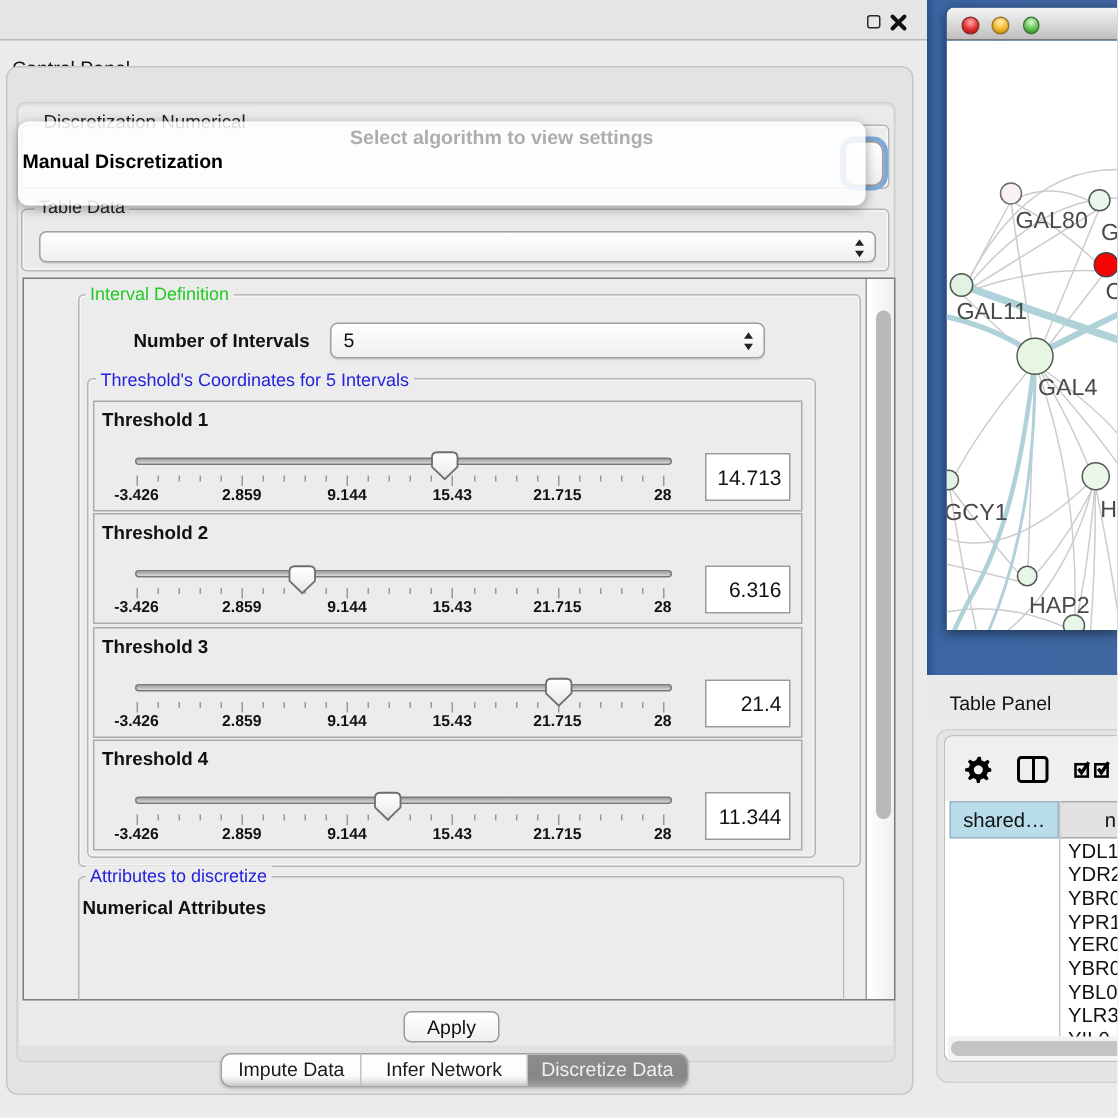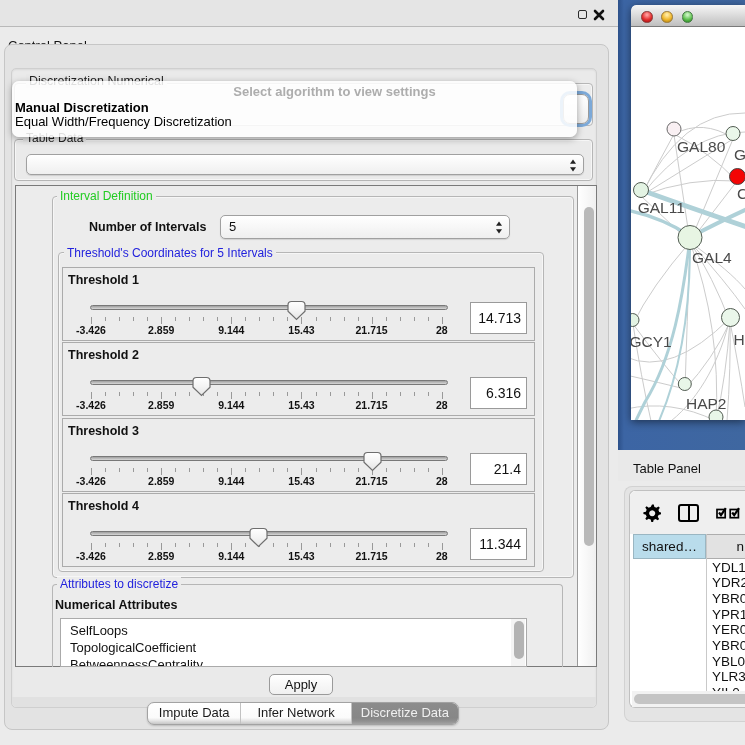--- a/index.html
+++ b/index.html
@@ -267,38 +267,32 @@
           </linearGradient>
         </defs>
         <path d="M1,5 Q1,1.5 4.5,1.5 L14.5,1.5 Q18,1.5 18,5 L18,11.2 L9.5,19.5 L1,11.2 Z" fill="url(#g4)" stroke="#6E6E6E" stroke-width="1.2"></path>
       </svg>
       <div class="vfield">11.344</div>
     </div>
 
   <div class="abs group" style="left:52px;top:584px;width:511px;height:83px;border-bottom:none;border-radius:4px 4px 0 0;box-shadow:none;"></div>
   <div class="abs gtitle" style="left:57px;top:577px;color:#2222DD;background:#ECECEC;">Attributes to discretize</div>
   <div class="abs" style="left:55px;top:598px;font-size:12.5px;font-weight:bold;color:#111;">Numerical Attributes</div>
-  <div class="abs" style="left:60px;top:618px;width:467px;height:49px;background:#FFF;border:1px solid #AAA;box-sizing:border-box;overflow:hidden;">
-    <div style="font-size:13px;color:#111;padding:3px 0 0 9px;line-height:17px;">SelfLoops<br>TopologicalCoefficient<br>BetweennessCentrality</div>
-    <div style="position:absolute;right:1px;top:0;width:14px;height:48px;background:#F4F4F4;"></div>
-    <div style="position:absolute;right:2.5px;top:2px;width:10px;height:38px;background:#B3B3B3;border-radius:5px;"></div>
-  </div>
 
   <div class="abs" style="left:269px;top:674px;width:64px;height:21px;background:linear-gradient(#FFFFFF,#F0F0F0);border:1px solid #9A9A9A;border-radius:5px;box-sizing:border-box;text-align:center;font-size:13px;color:#111;padding-top:2px;">Apply</div>
 
   <div class="abs seg" style="left:147px;top:702px;width:312px;height:23px;">
     <div class="s" style="width:94px;">Impute Data</div>
     <div class="s" style="width:111px;">Infer Network</div>
     <div class="s sel" style="width:107px;">Discretize Data</div>
   </div>
 
   <div class="abs" style="left:12px;top:80.5px;width:565px;height:56px;background:rgba(255,255,255,0.86);border-radius:7px;box-shadow:0 2px 7px rgba(0,0,0,0.35);"></div>
   <div class="abs" style="left:12px;top:84px;width:565px;text-align:center;font-size:13px;font-weight:bold;color:#ADADAD;padding-left:40px;">Select algorithm to view settings</div>
   <div class="abs" style="left:15px;top:100px;font-size:13px;font-weight:bold;color:#000;text-align:right;">Manual Discretization</div>
-  <div class="abs" style="left:15px;top:113.5px;font-size:13px;color:#000;">Equal Width/Frequency Discretization</div>
 
   <div class="abs" id="bluebg" style="left:618px;top:0;width:127px;height:450px;background:linear-gradient(90deg,#2C5089 0px,#3C65A4 6px,#3F67A0 127px);"></div>
 
   <div class="abs" style="left:631px;top:5px;width:114px;height:415px;border-radius:5px 0 0 0;overflow:hidden;box-shadow:0 2px 8px rgba(0,0,0,0.5);">
     <div style="position:absolute;left:0;top:0;width:114px;height:21.5px;background:linear-gradient(#F6F6F6,#BFBFBF);border-bottom:1px solid #7A7A7A;border-radius:5px 0 0 0;box-sizing:border-box;"></div>
     <div style="position:absolute;left:10.2px;top:6.3px;width:11.6px;height:11.6px;border-radius:50%;background:radial-gradient(circle at 50% 28%,#FF9A9A 8%,#E33030 55%,#9E0A0A);border:0.5px solid #883333;box-sizing:border-box;"></div>
     <div style="position:absolute;left:30.2px;top:6.3px;width:11.6px;height:11.6px;border-radius:50%;background:radial-gradient(circle at 50% 28%,#FFE9A0 8%,#F0B82E 55%,#A97708);border:0.5px solid #997733;box-sizing:border-box;"></div>
     <div style="position:absolute;left:50.8px;top:6.3px;width:11.6px;height:11.6px;border-radius:50%;background:radial-gradient(circle at 50% 28%,#C9F3C0 8%,#62C253 55%,#1F7D16);border:0.5px solid #447744;box-sizing:border-box;"></div>
     <svg style="position:absolute;left:0;top:21.5px;" width="114" height="393.5" viewBox="0 0 114 393.5">
       <rect x="0" y="0" width="114" height="394" fill="#FFFFFF"></rect>

